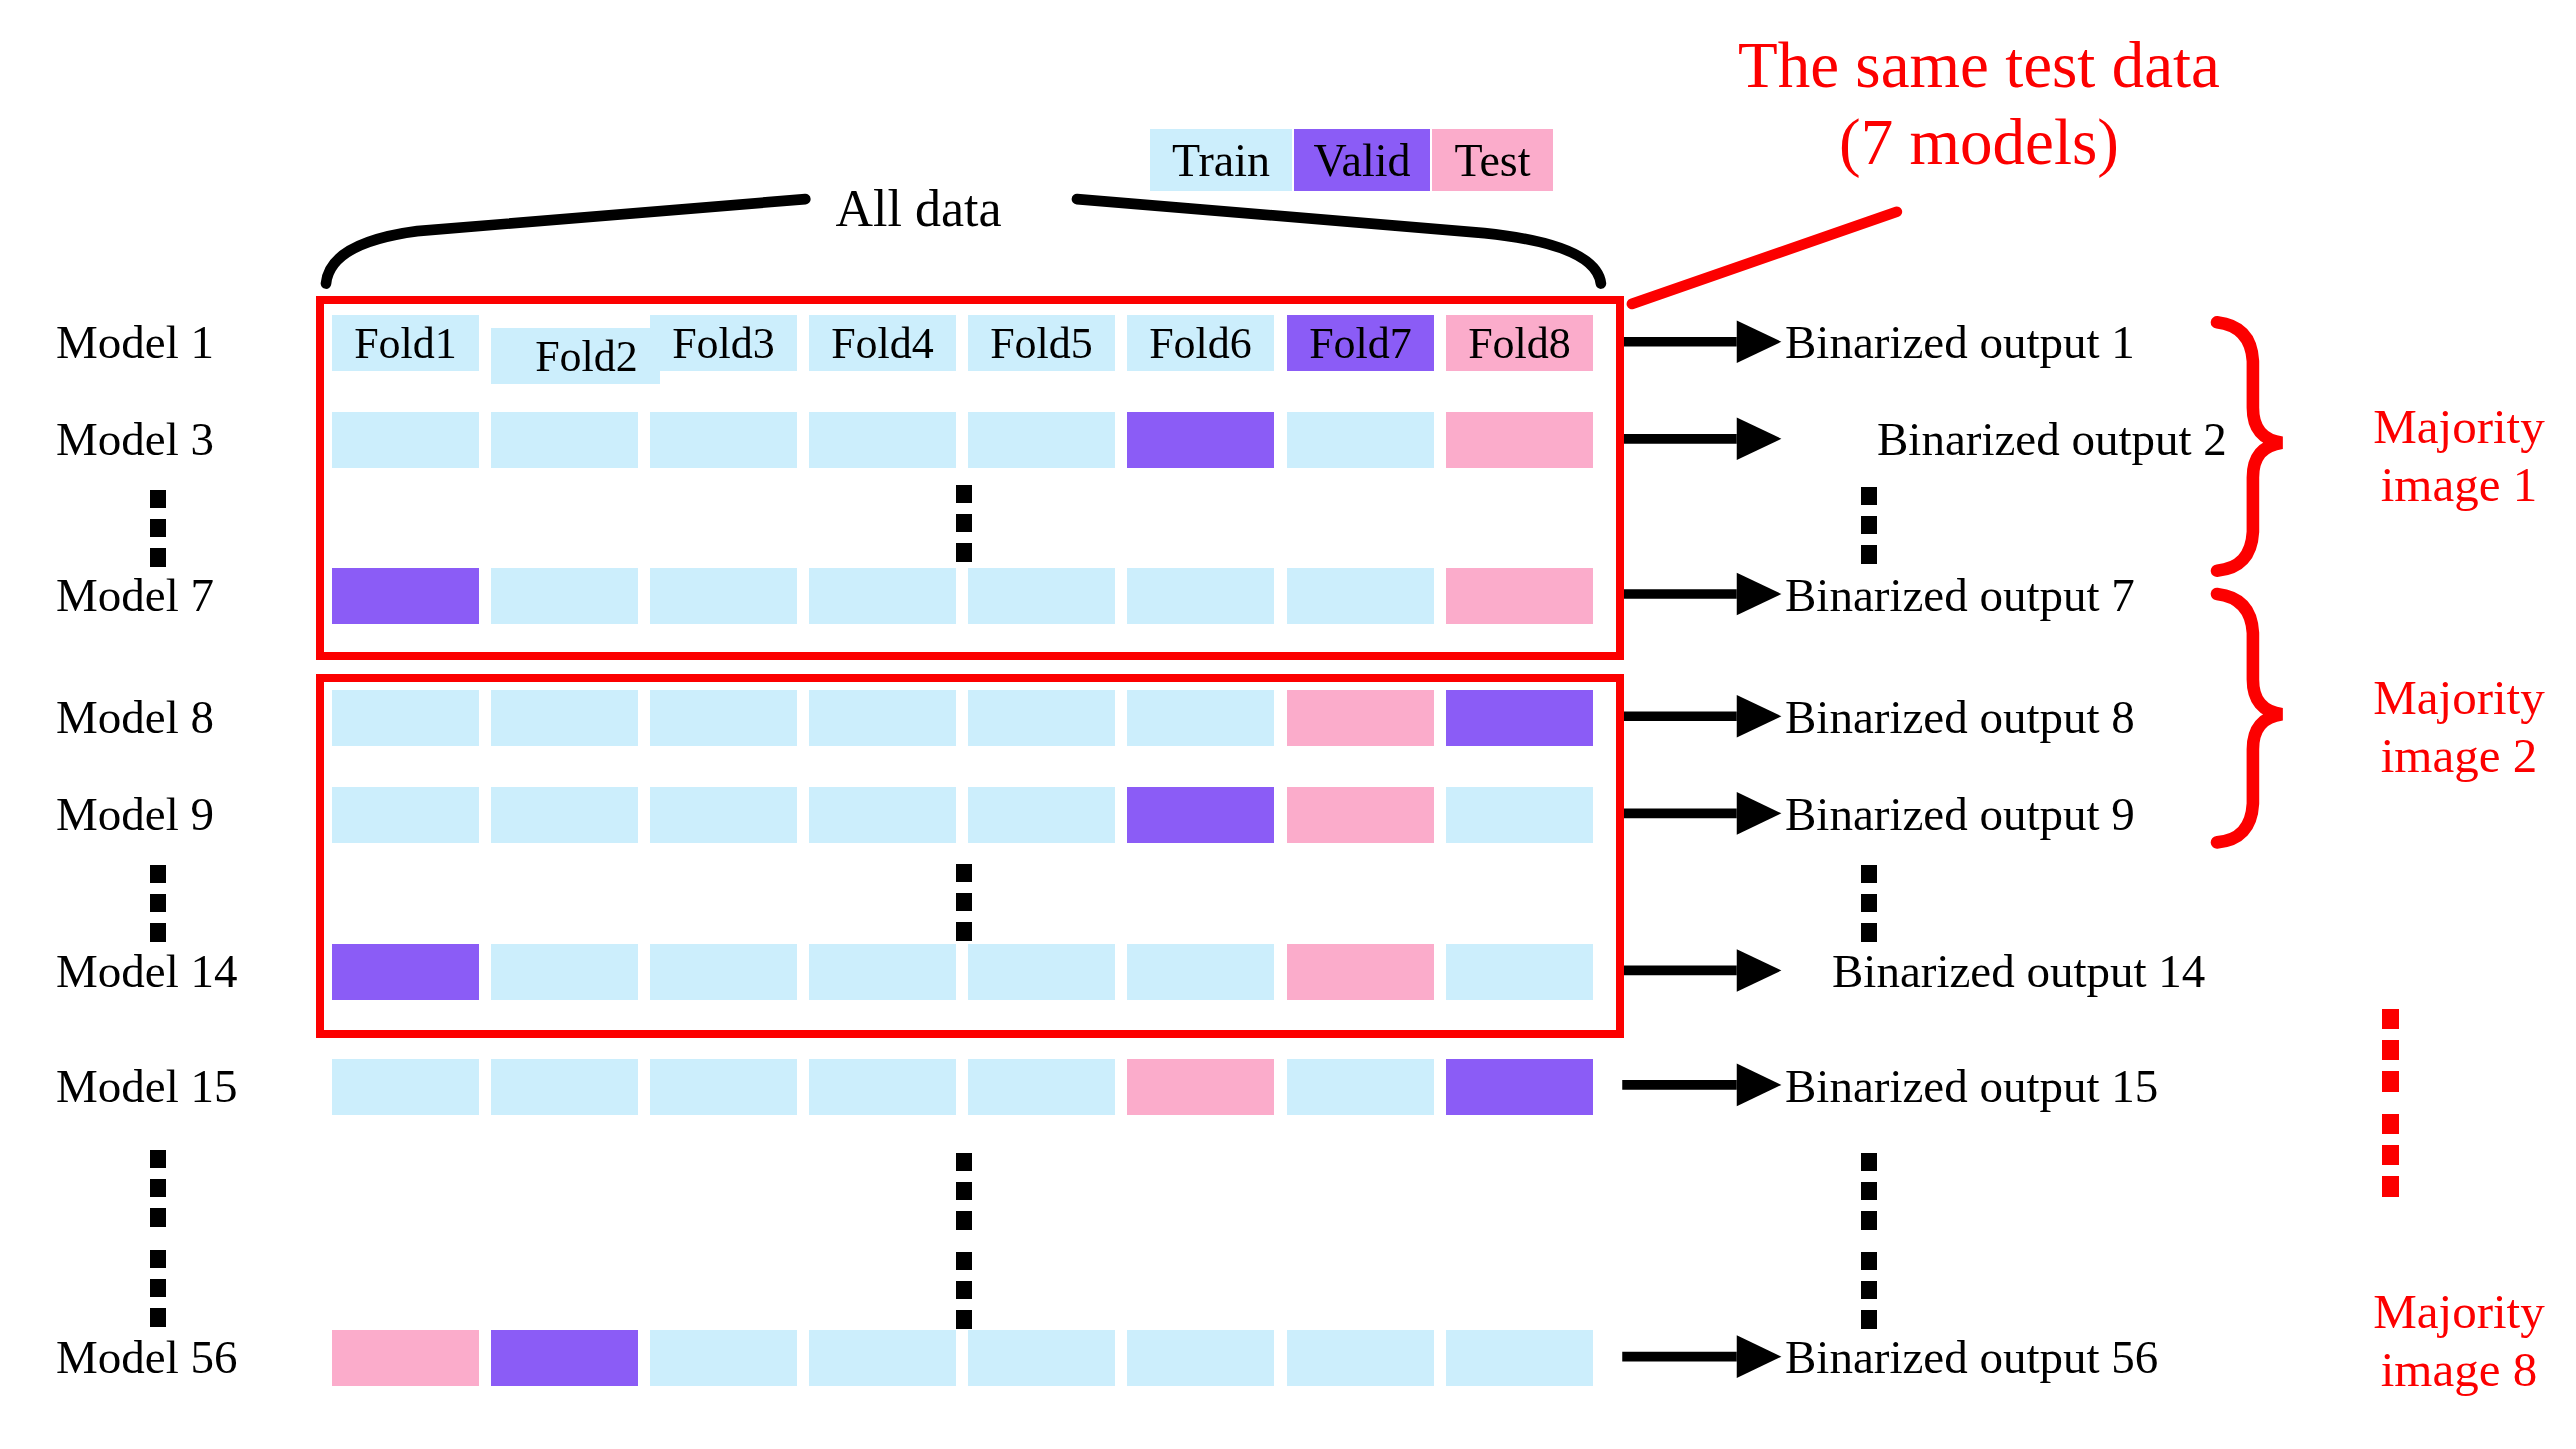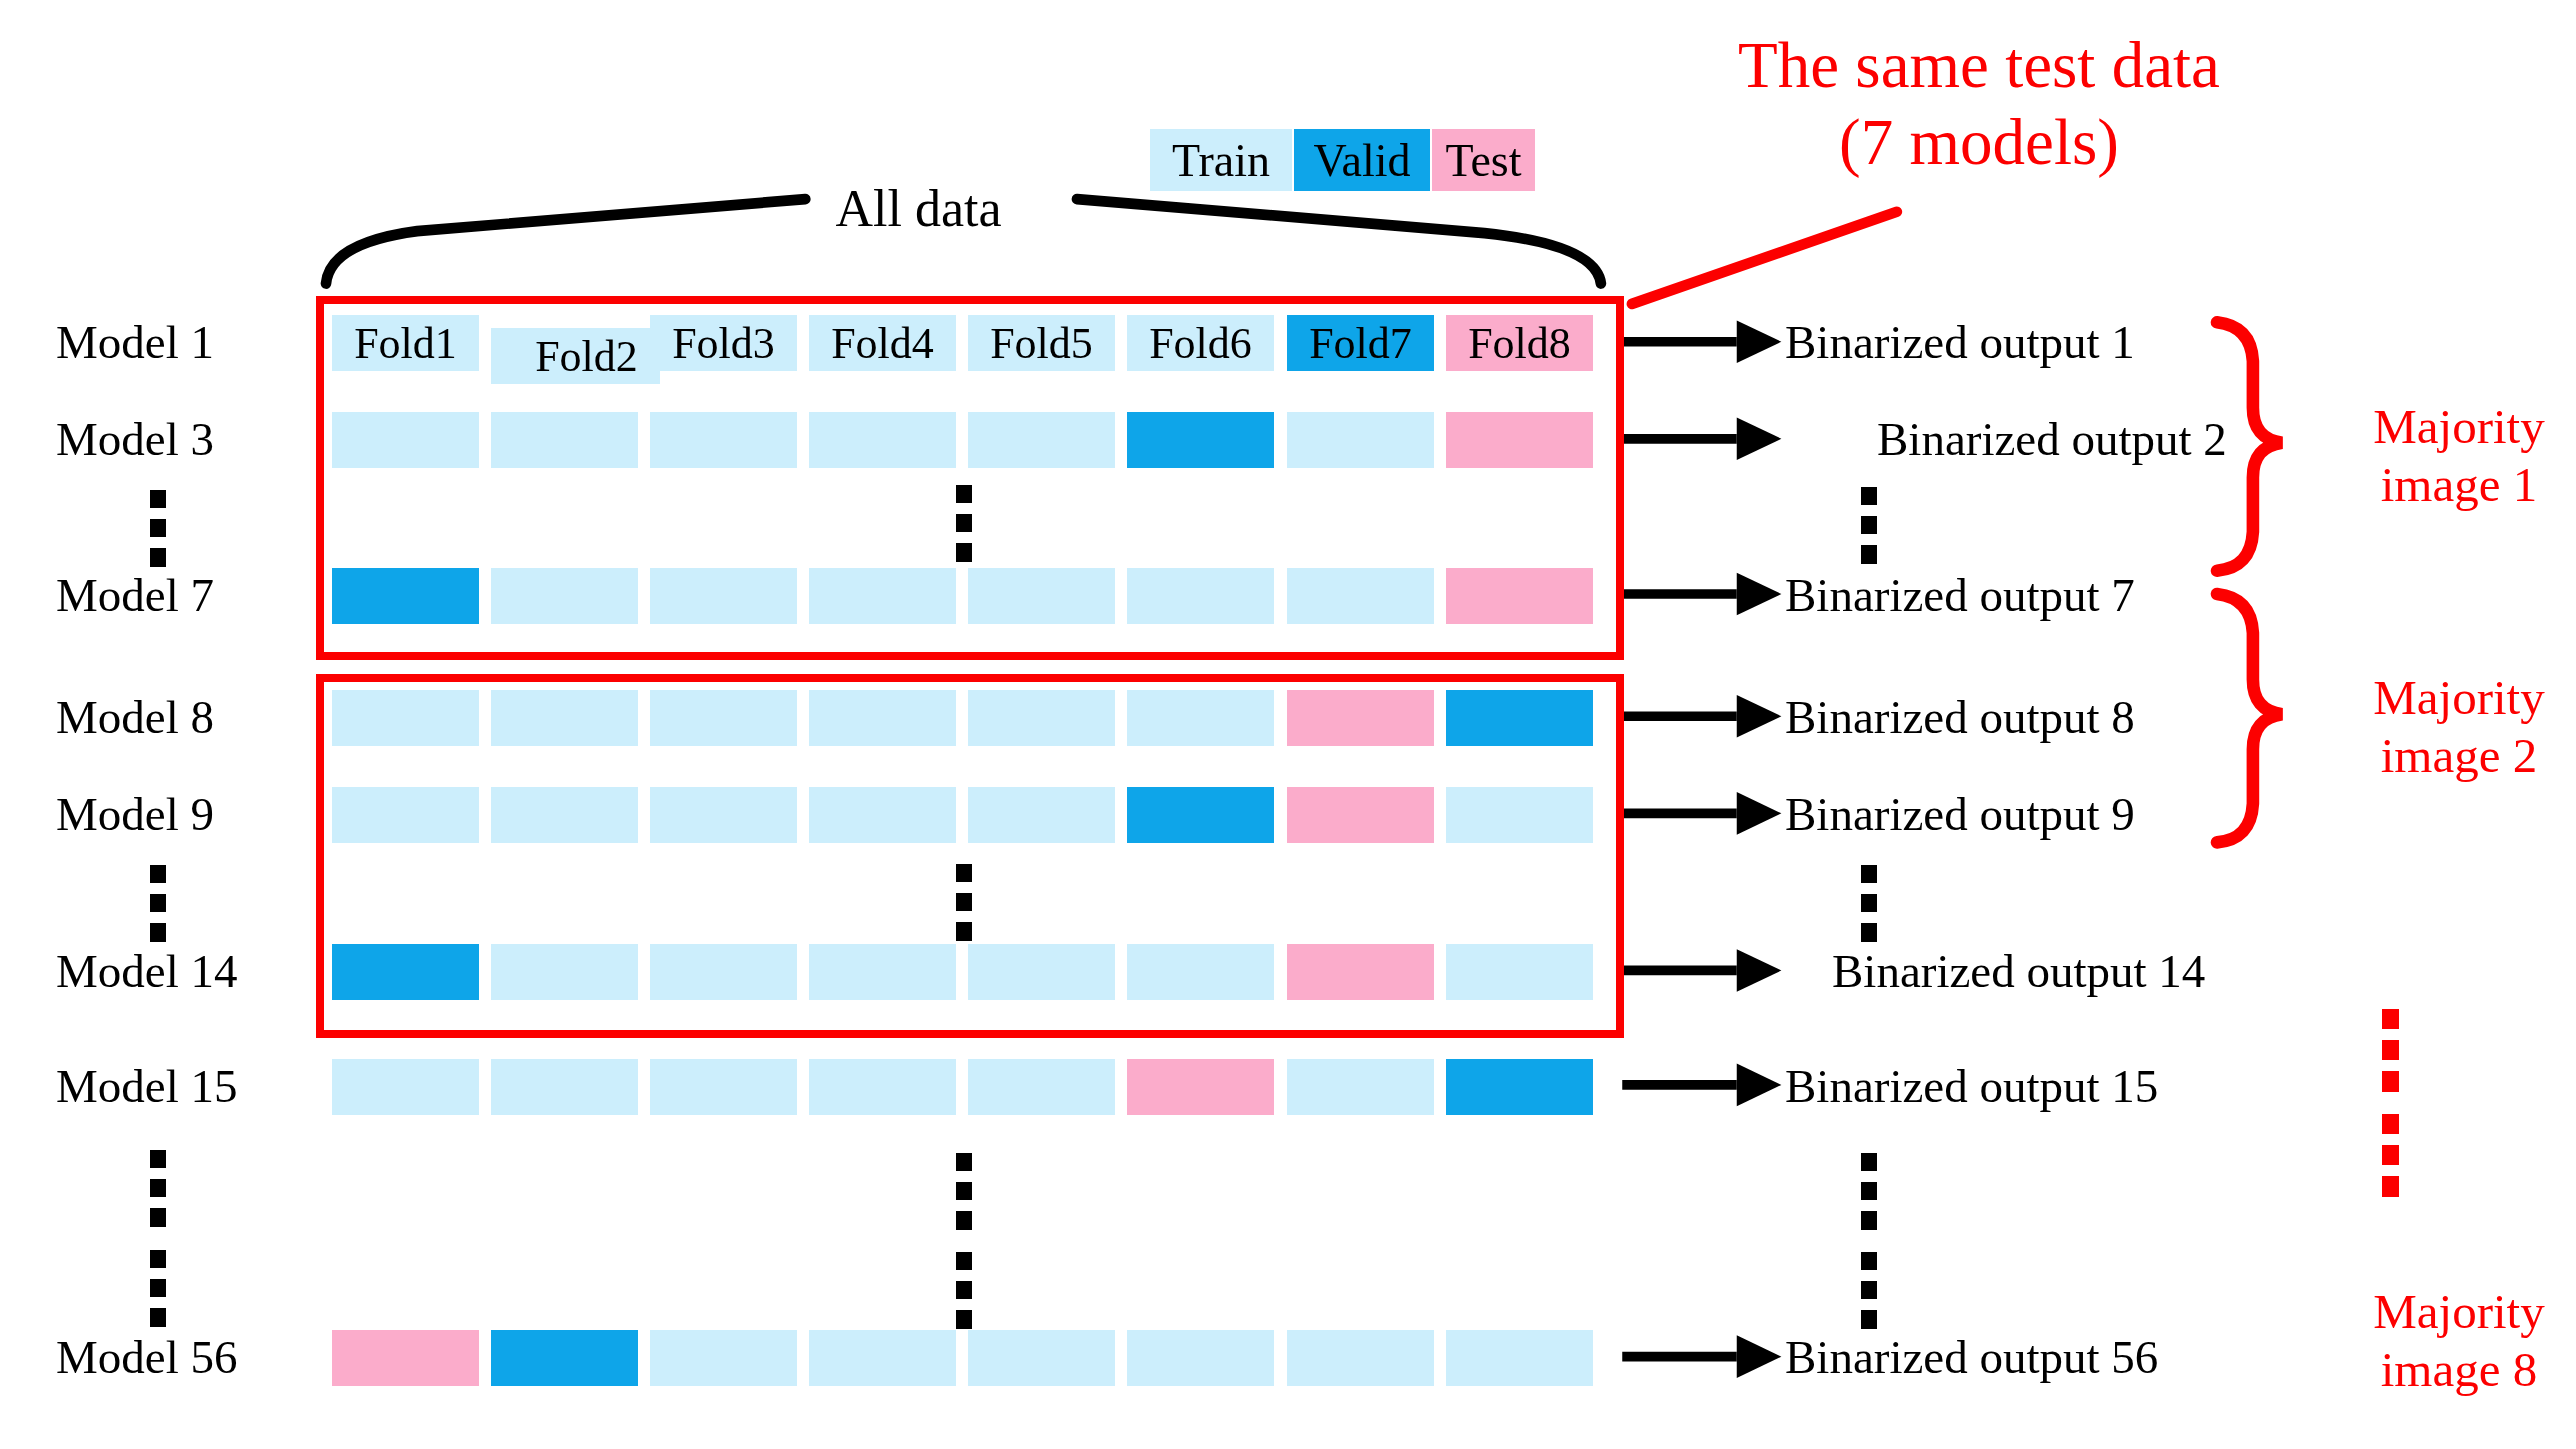--- a/index.html
+++ b/index.html
@@ -4,35 +4,35 @@
 <style>
   html,body{margin:0;padding:0;background:#ffffff;}
   body{width:2576px;height:1450px;position:relative;overflow:hidden;
        font-family:"Liberation Serif","DejaVu Serif",serif;}
   
   .legend{position:absolute;left:1150px;top:129px;display:flex;gap:2px;}
   .legend .chip{height:62px;display:flex;align-items:center;justify-content:center;
                 font-size:46px;color:#000;padding:0 13.6px;box-sizing:border-box;}
   .chip-train{width:142px;}
   .chip-valid{width:136px;}
-  .chip-test{width:103px;}
+  .chip-test{width:121px;}
   
   .note{position:absolute;left:1688px;top:27px;width:582px;text-align:center;
         color:#fc0000;font-size:65px;line-height:1.18;}
   
   .alldata-label{position:absolute;left:820px;top:179px;font-size:52px;color:#000;
         background:#fff;padding:0 15.5px;z-index:4;}
   
   .mlabel{position:absolute;left:56px;width:262px;text-align:left;font-size:47px;color:#000;
           white-space:nowrap;}
   
   .cell{position:absolute;height:56px;width:147px;}
   .cell.hdr{display:flex;align-items:center;justify-content:center;font-size:44px;color:#000;}
   .c-train{background:#cceefc;}
-  .c-valid{background:#0ea5e9;}
+  .c-valid{background:#8b5cf6;}
   .c-test{background:#fbaccb;}
   
   .gbox{position:absolute;border:8.7px solid #fc0000;box-sizing:border-box;}
   
   .vdots{position:absolute;display:flex;flex-direction:column;gap:10.7px;}
   .vdots i{display:block;width:15.5px;height:18.4px;background:#000;}
   .vdots.red i{background:#fc0000;width:16.5px;height:20.4px;}
   
   .outlabel{position:absolute;font-size:47px;color:#000;white-space:nowrap;}
   

